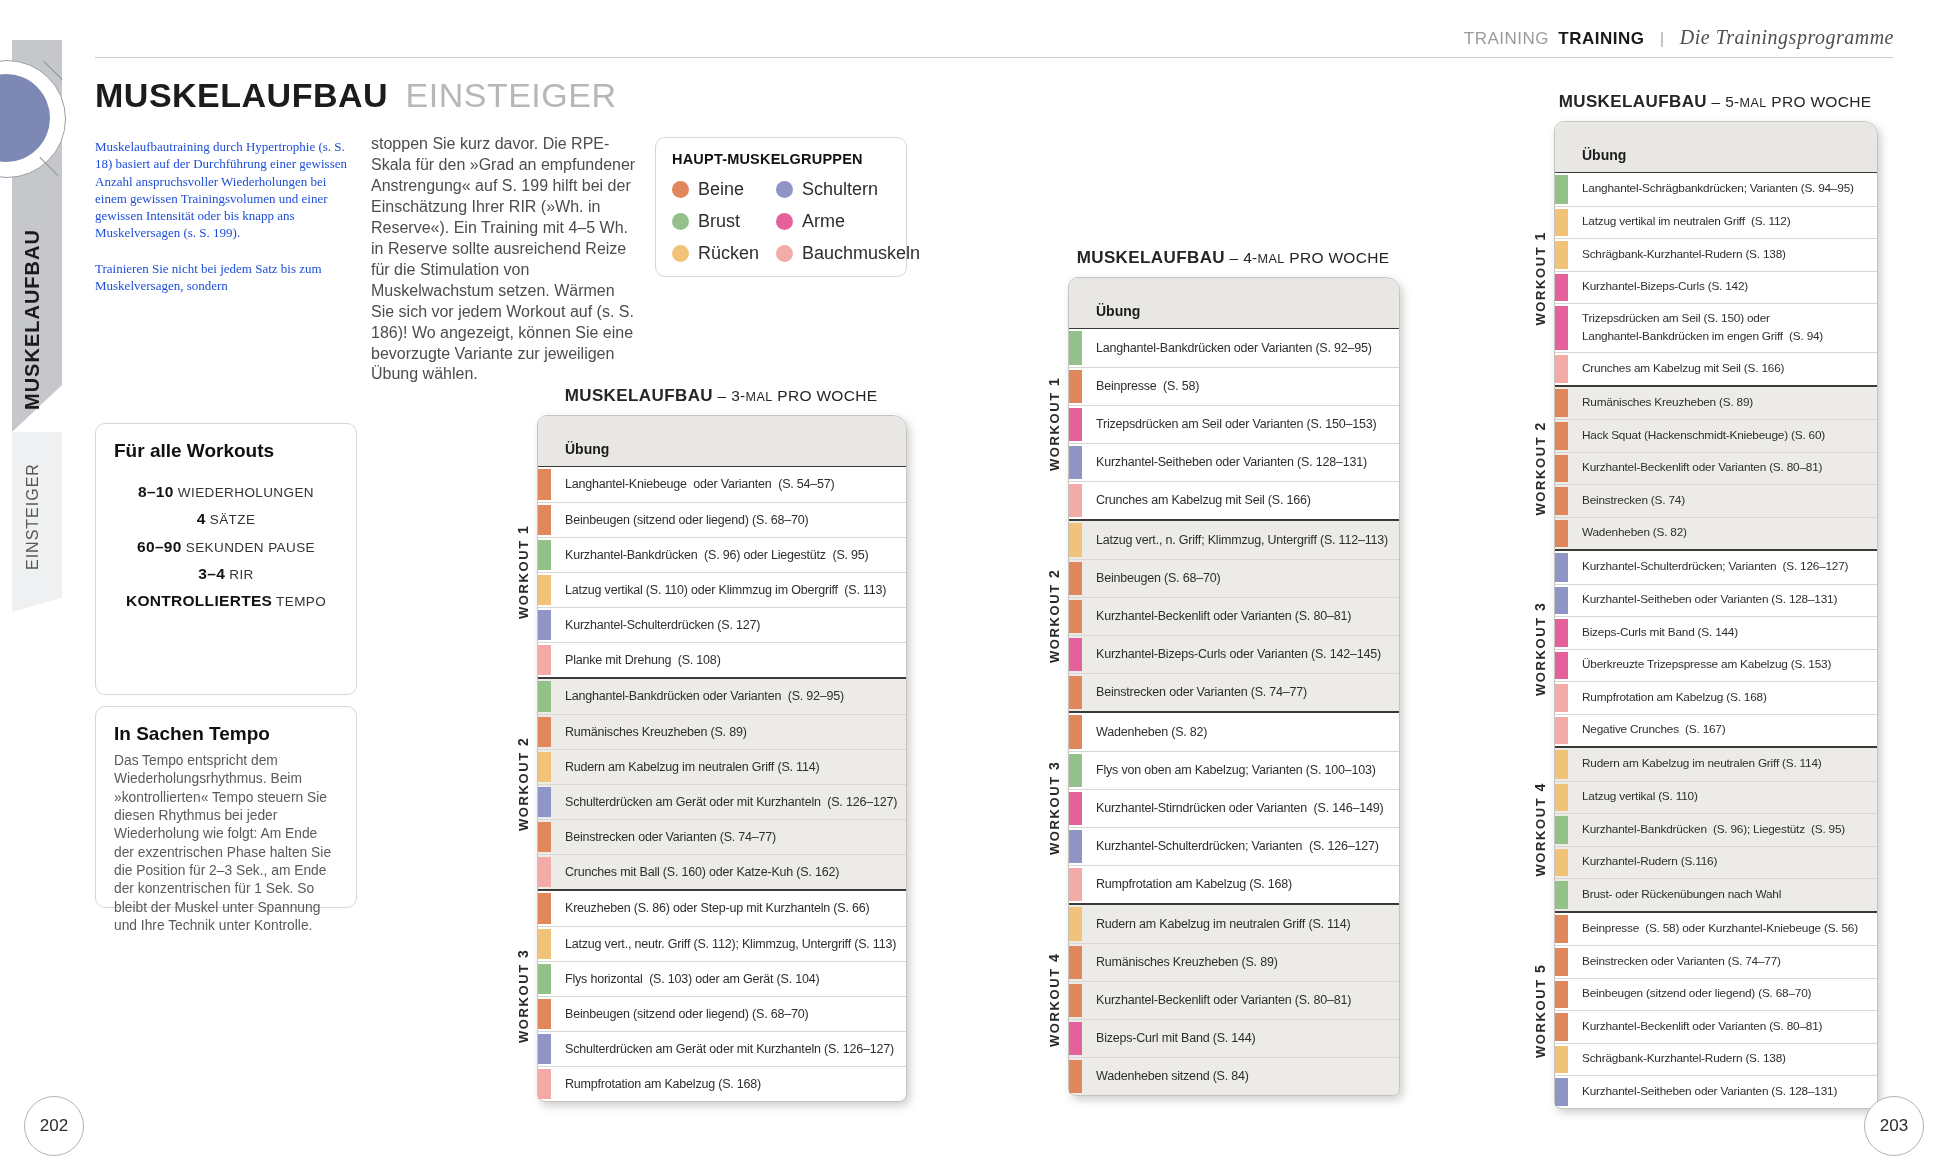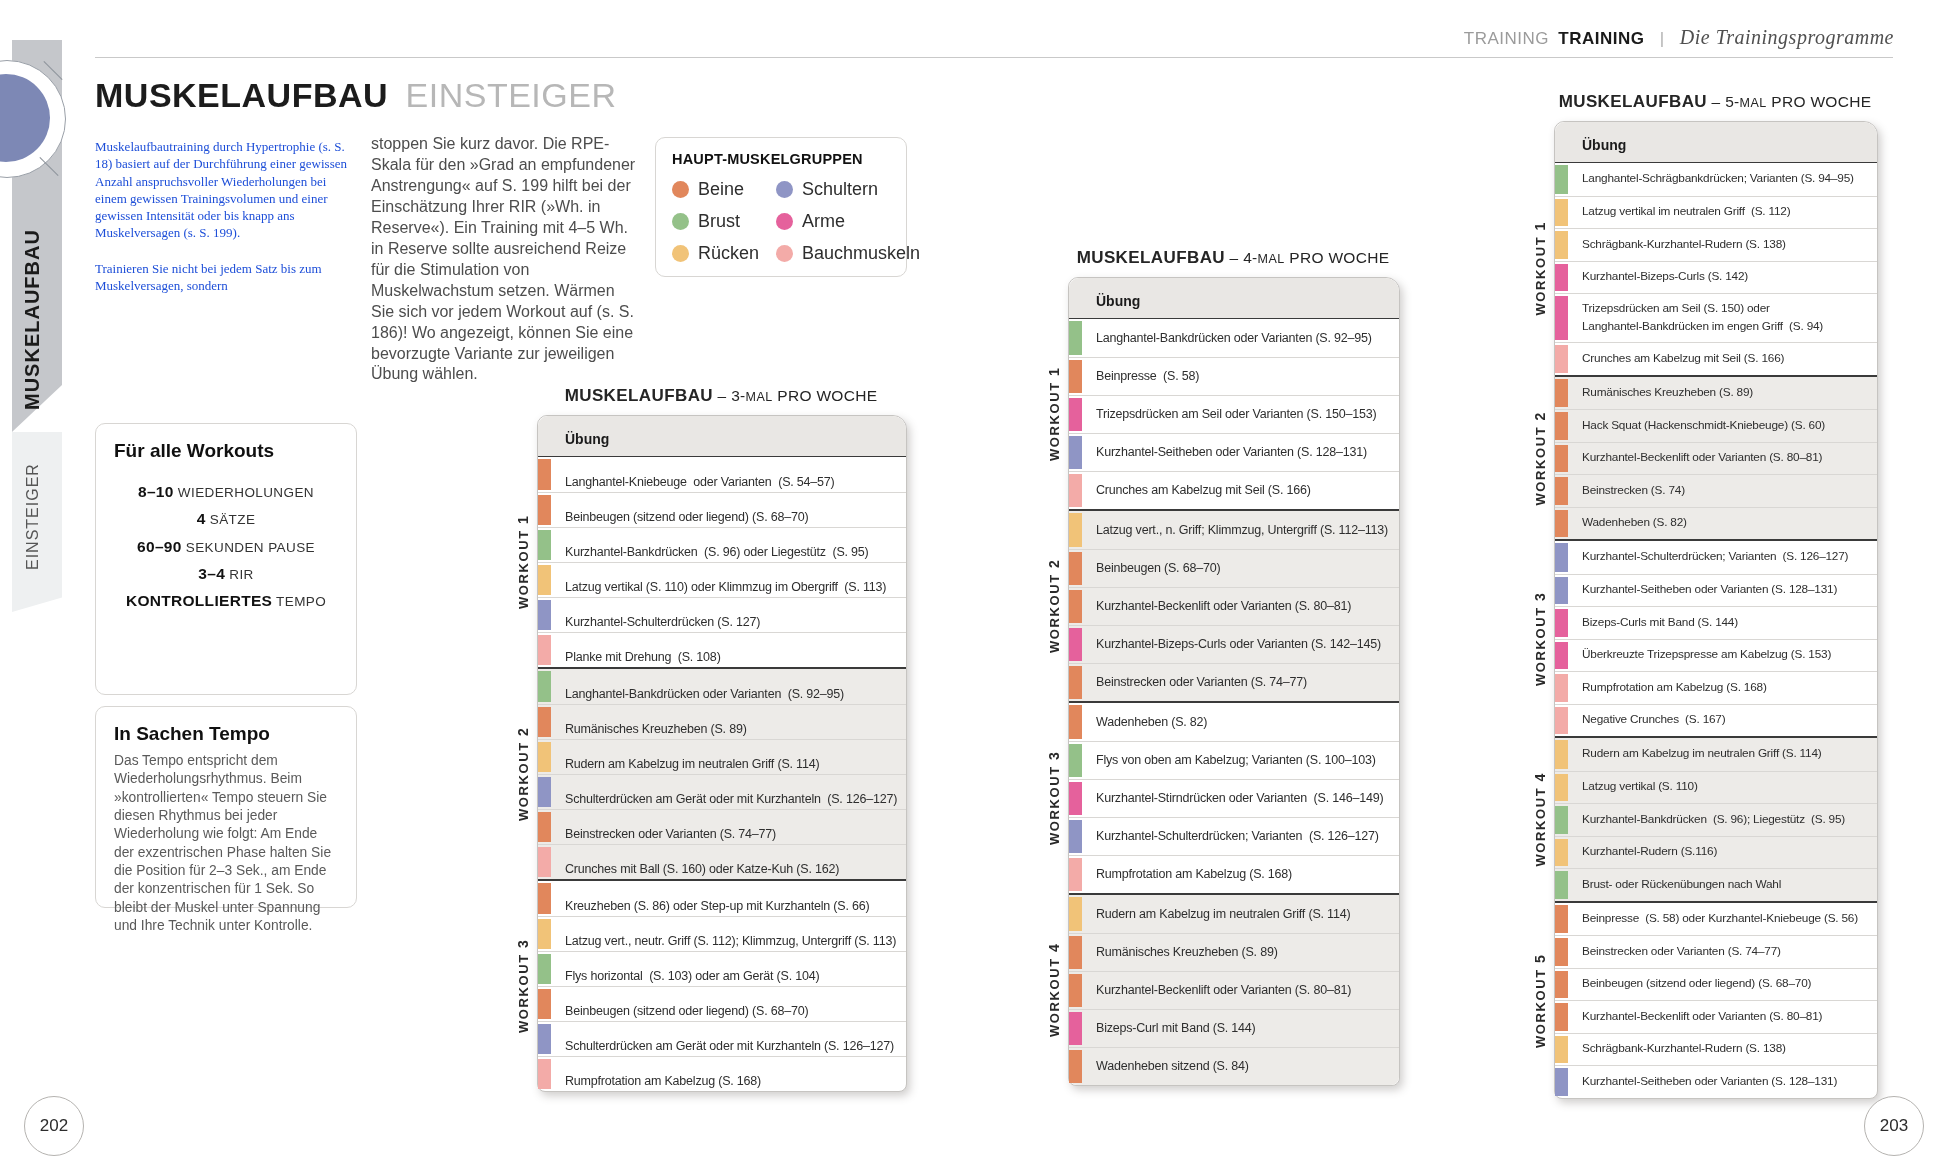--- a/index.html
+++ b/index.html
@@ -70,34 +70,34 @@
   .tw2 .table-title{margin-left:26px;width:322px;}
   .tt-bold{font-weight:bold;font-size:17px;letter-spacing:.4px;}
   .tt-rest{font-size:15.5px;letter-spacing:.3px;}
   .tt-small{font-size:12.5px;letter-spacing:.5px;}
   .table-box{background:#fff;border:1px solid #c6c4c1;border-radius:10px 14px 8px 8px;
              box-shadow:3px 4px 8px rgba(70,64,58,.25);margin-top:9px;}
   .tw0 .table-box{margin-left:32px;width:368px;}
   .tw1 .table-box{margin-left:26px;width:330px;}
   .tw2 .table-box{margin-left:26px;width:322px;}
   .t-header{background:#e9e7e4;border-bottom:1.5px solid #3a3a3a;border-radius:10px 14px 0 0;
-            font-weight:bold;font-size:14px;color:#1b1b1b;padding:15px 0 9px 27px;box-sizing:border-box;}
+            font-weight:bold;font-size:14px;color:#1b1b1b;padding:25px 0 9px 27px;box-sizing:border-box;}
   .wgroup{position:relative;}
   .wgroup + .wgroup{border-top:2px solid #3a3a3a;}
   .wlabel{position:absolute;left:-27px;top:0;height:100%;width:24px;display:flex;align-items:center;
           justify-content:center;writing-mode:vertical-rl;transform:rotate(180deg);
           font-size:13px;font-weight:600;color:#2a2a2a;letter-spacing:1.6px;white-space:nowrap;}
   .wnum{font-weight:800;font-size:14px;}
   .shade .wrows{background:#edebe8;}
   .wgroup:last-child .wrows{border-radius:0 0 8px 8px;}
   .trow{display:flex;align-items:center;box-sizing:border-box;padding-right:4px;}
   .trow + .trow{border-top:1px solid #d9d7d4;}
   .stripe{flex:0 0 13px;align-self:stretch;margin:2px 0;}
   .rtext{padding-left:14px;white-space:pre;color:#2e2e2e;letter-spacing:-0.2px;line-height:1.5;}
-  .t0 .trow{height:35px;align-items:flex-end;} .t0 .rtext{font-size:12.5px;}
+  .t0 .trow{height:35px;} .t0 .rtext{font-size:12.5px;}
   .t1 .trow{height:38px;} .t1 .rtext{font-size:12.5px;}
   .t2 .trow{height:32.5px;} .t2 .rtext{font-size:11.8px;}
   .t2 .trow.tall{height:49px;}
 
   
   .page-num{position:absolute;width:58px;height:58px;border:1px solid #b5b3b0;border-radius:50%;
             display:flex;align-items:center;justify-content:center;font-size:17px;color:#2c2c2c;top:1096px;background:#fff;}
   .pn-left{left:24px;} .pn-right{left:1864px;}
 </style>
 </head>

